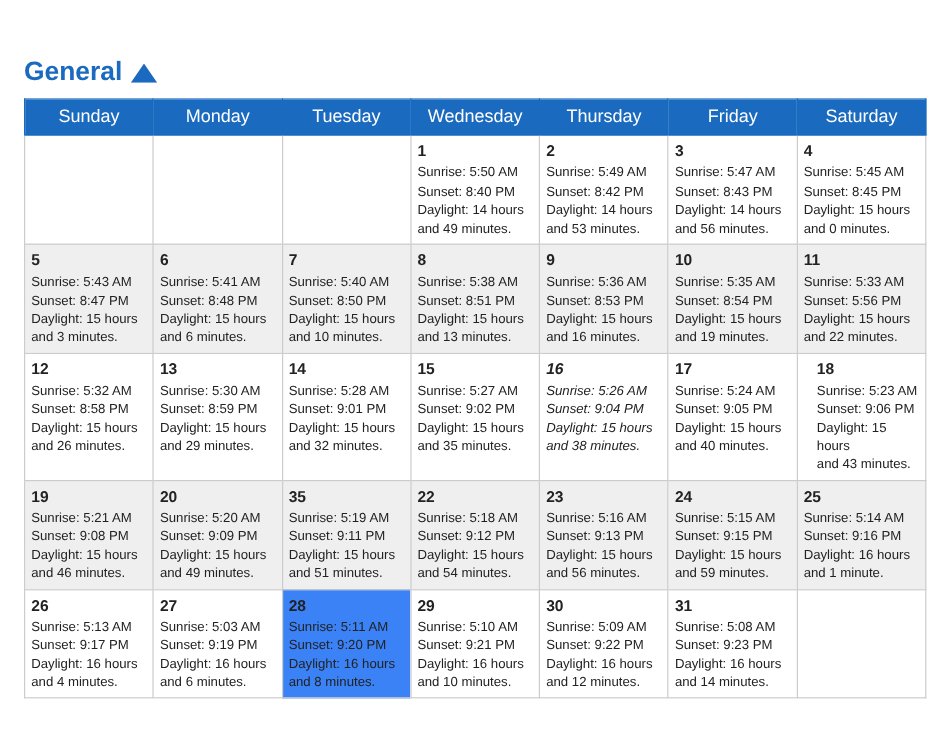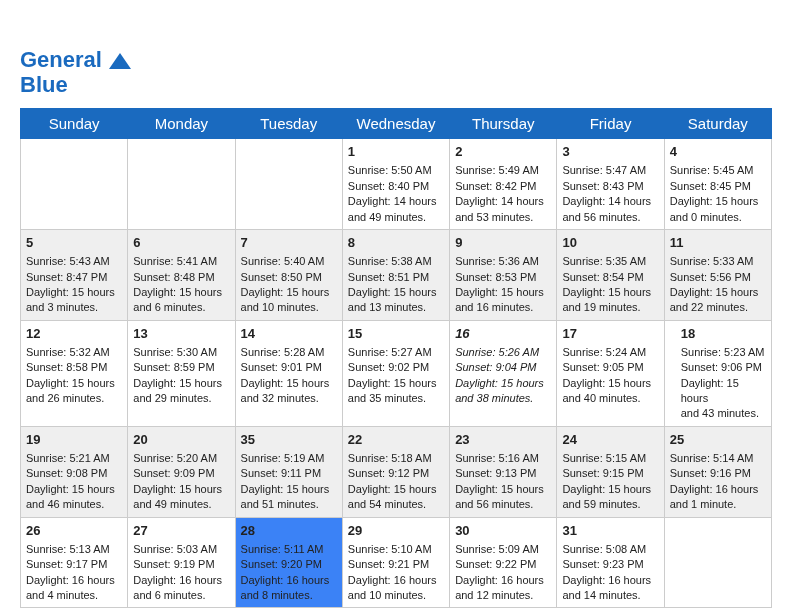--- a/index.html
+++ b/index.html
@@ -92,23 +92,20 @@
 <div class="header">
   <div class="logo">
     <div>
       <div style="display:flex;align-items:center;">
         <span class="logo-text">
           <span>General</span>
           <svg width="22" height="16" viewBox="0 0 22 16" style="vertical-align:middle;margin:0 1px;">
             <polygon points="0,16 11,0 22,16" fill="#1a6abf"></polygon>
           </svg>
         </span>
-      </div>
-      <div style="display:flex;align-items:center;">
-        <span style="font-size:22px;font-weight:bold;color:#1a6abf;">Blue</span>
       </div>
     </div>
   </div>
   <div class="title-block">
     <div class="month-year"></div>
     <div class="location"></div>
   </div>
 </div>
 
 <table class="calendar">

